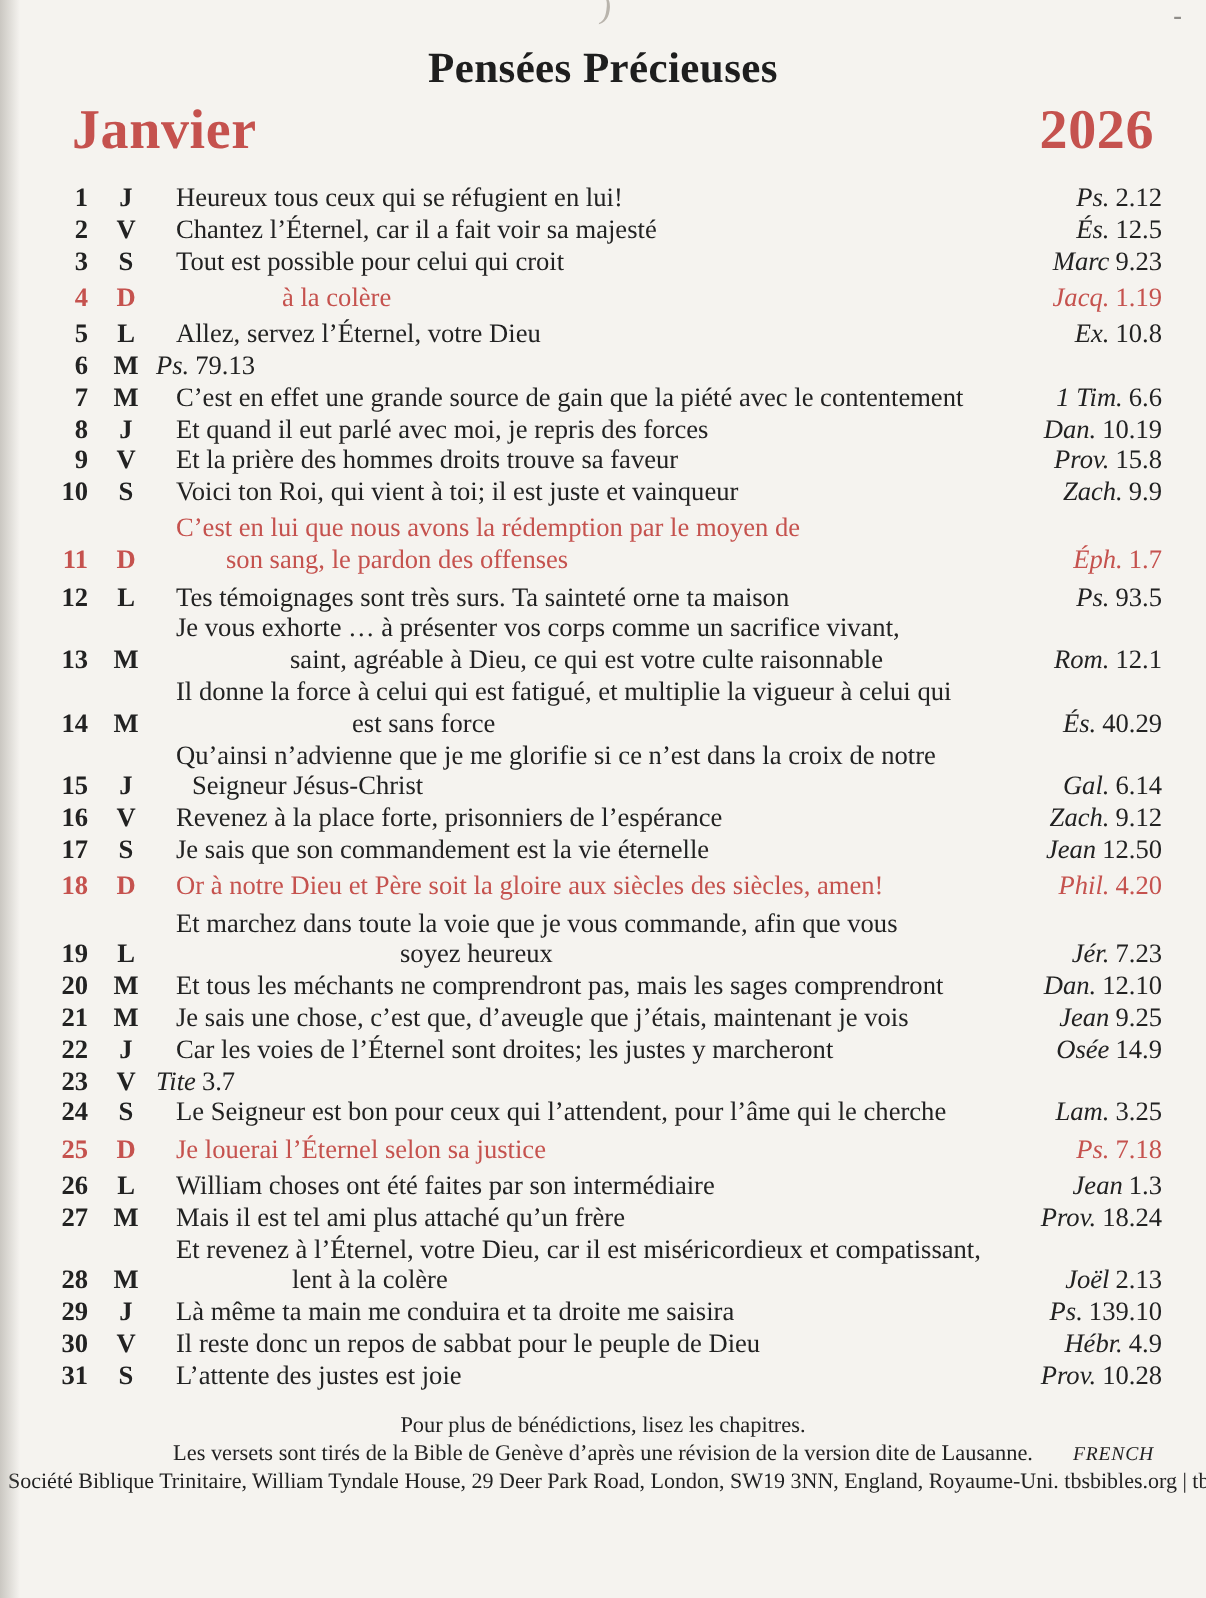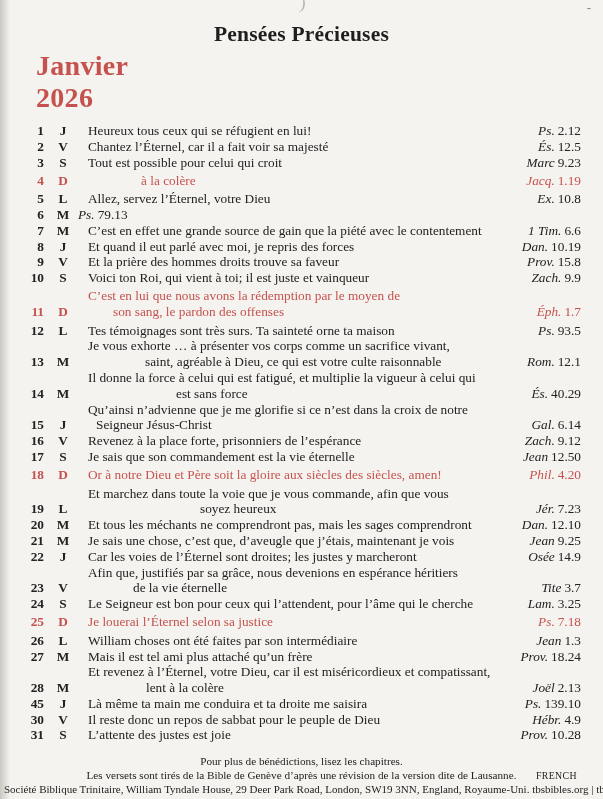--- a/index.html
+++ b/index.html
@@ -30,21 +30,20 @@
   .title{
     text-align:center;
     font-size:21.5px;font-weight:bold;
     padding-top:22px;
     letter-spacing:.2px;
     color:#1e1e1e;
   }
   .monthrow{
     display:flex;justify-content:space-between;align-items:baseline;
     padding:3px 26px 0 36px;
-    flex-direction:column;
   }
   .month,.year{
     font-size:28px;font-weight:bold;color:#c5524e;letter-spacing:.3px;
   }
   .verse-list{
     padding:9px 22px 0 24px;
     font-size:13.3px;
   }
   .entry{
     display:flex;align-items:flex-end;
@@ -57,21 +56,21 @@
   .text{flex:1;margin-left:16px;min-width:0;}
   .text .l1,.text .l2{display:block;}
   .ref{flex:none;margin-left:6px;white-space:nowrap;text-align:right;}
   .ref i{font-style:italic;}
   .ref .num{margin-left:3px;font-style:normal;margin-top:40px;}
   .footer{margin-top:11px;font-size:11.2px;line-height:14px;}
   .footer-line1{text-align:center;}
   .footer-line2{position:relative;text-align:center;padding:0 30px;}
   .footer-french{
     position:absolute;right:26px;top:1px;
-    font-size:9.8px;letter-spacing:.4px;
+    font-size:9.8px;letter-spacing:.4px;font-style:italic;
   }
   .footer-line3{text-align:center;font-size:11px;padding:0 4px;white-space:nowrap;}
 </style>
 </head>
 <body>
 
 <div class="page">
   <span class="artifact-paren">)</span>
   <span class="artifact-dash">-</span>
 
@@ -257,24 +256,20 @@
         <span class="date">22</span>
         <span class="day">J</span>
         <span class="text">
           <span class="l1">Car les voies de l’Éternel sont droites; les justes y marcheront</span>
         </span>
         <span class="ref"><i>Osée</i><span class="num">14.9</span></span>
       </div>
       <div class="entry">
         <span class="date">23</span>
         <span class="day">V</span>
-        <span class="text">
-          <span class="l1">Afin que, justifiés par sa grâce, nous devenions en espérance héritiers</span>
-          <span class="l2" style="padding-left:45px">de la vie éternelle</span>
-        </span>
         <span class="ref"><i>Tite</i><span class="num">3.7</span></span>
       </div>
       <div class="entry">
         <span class="date">24</span>
         <span class="day">S</span>
         <span class="text">
           <span class="l1">Le Seigneur est bon pour ceux qui l’attendent, pour l’âme qui le cherche</span>
         </span>
         <span class="ref"><i>Lam.</i><span class="num">3.25</span></span>
       </div>
@@ -305,21 +300,21 @@
       <div class="entry">
         <span class="date">28</span>
         <span class="day">M</span>
         <span class="text">
           <span class="l1">Et revenez à l’Éternel, votre Dieu, car il est miséricordieux et compatissant,</span>
           <span class="l2" style="padding-left:58px">lent à la colère</span>
         </span>
         <span class="ref"><i>Joël</i><span class="num">2.13</span></span>
       </div>
       <div class="entry">
-        <span class="date">45</span>
+        <span class="date">29</span>
         <span class="day">J</span>
         <span class="text">
           <span class="l1">Là même ta main me conduira et ta droite me saisira</span>
         </span>
         <span class="ref"><i>Ps.</i><span class="num">139.10</span></span>
       </div>
       <div class="entry">
         <span class="date">30</span>
         <span class="day">V</span>
         <span class="text">

